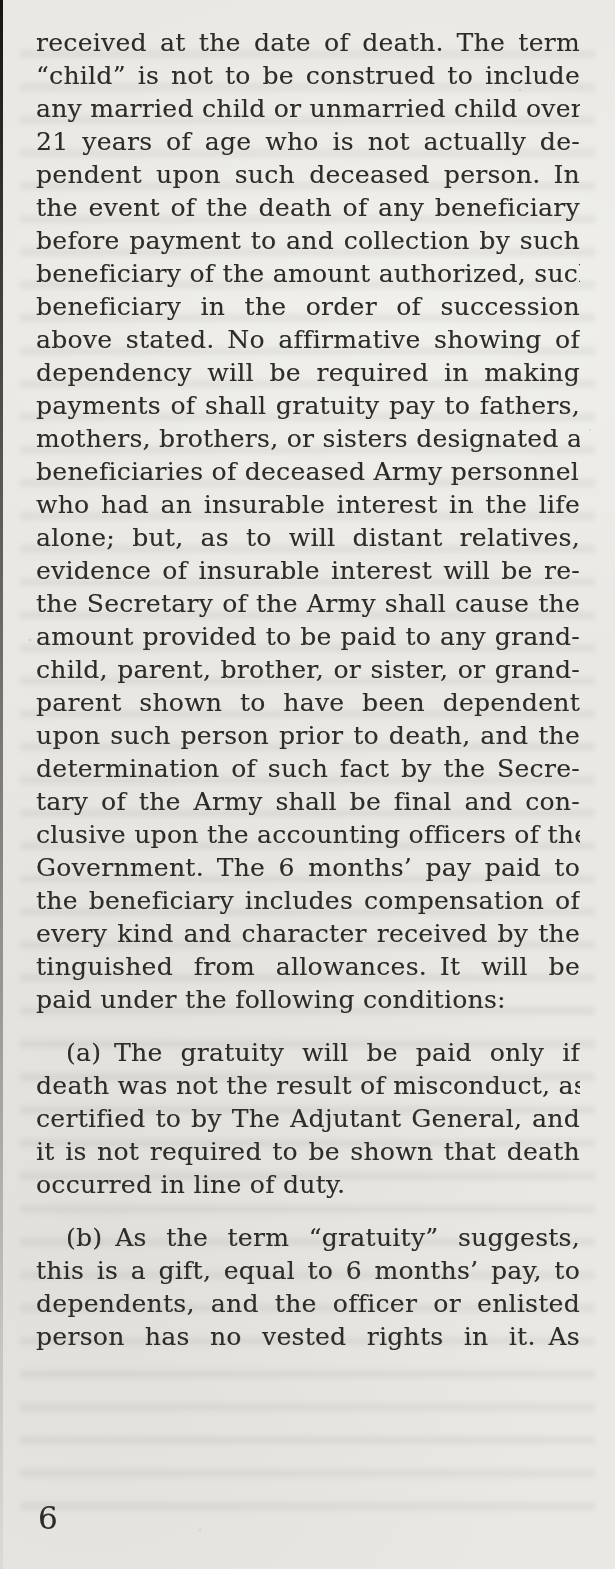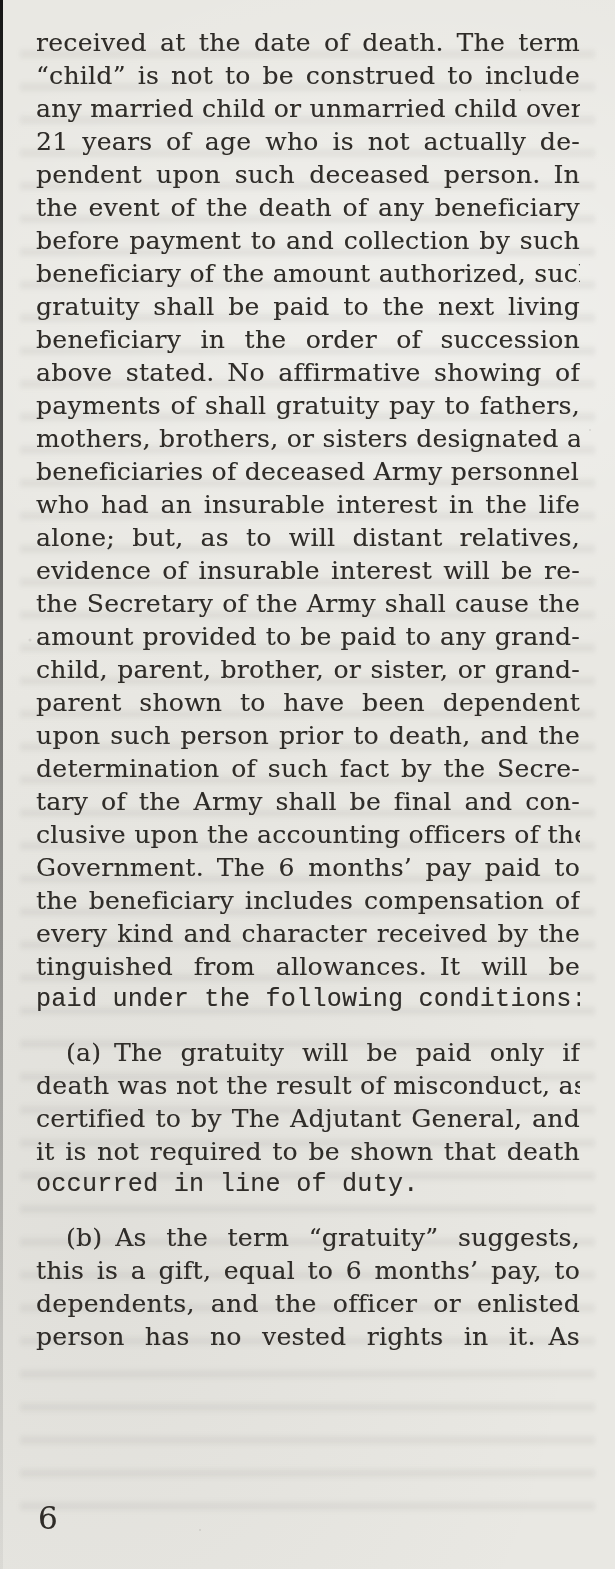--- a/index.html
+++ b/index.html
@@ -78,21 +78,20 @@
   .paragraph + .paragraph { margin-top: 20px; }
   .line {
     text-align: justify;
     text-align-last: justify;
     height: 33px;
     overflow: hidden;
     white-space: nowrap;
   }
   .line.no-justify {
     text-align-last: left;
-    font-family: Liberation Mono, monospace;
   }
   .line.indent {
     padding-left: 30px;
   }
   .page-number {
     position: absolute;
     left: 38px;
     top: 1500px;
     font-size: 31px;
     line-height: 36px;
@@ -110,23 +109,23 @@
   <main class="text-block">
       <div class="paragraph">
         <div class="line">received at the date of death. The term</div>
         <div class="line">“child” is not to be construed to include</div>
         <div class="line">any married child or unmarried child over</div>
         <div class="line">21 years of age who is not actually de-</div>
         <div class="line">pendent upon such deceased person. In</div>
         <div class="line">the event of the death of any beneficiary</div>
         <div class="line">before payment to and collection by such</div>
         <div class="line">beneficiary of the amount authorized, such</div>
-        <div class="line">gratuity shall be paid to the next living</div>
         <div class="line">beneficiary in the order of succession</div>
         <div class="line">above stated. No affirmative showing of</div>
+        <div class="line">dependency will be required in making</div>
         <div class="line">payments of shall gratuity pay to fathers,</div>
         <div class="line">mothers, brothers, or sisters designated as</div>
         <div class="line">beneficiaries of deceased Army personnel,</div>
         <div class="line">who had an insurable interest in the life</div>
         <div class="line">alone; but, as to will distant relatives,</div>
         <div class="line">evidence of insurable interest will be re-</div>
         <div class="line">the Secretary of the Army shall cause the</div>
         <div class="line">amount provided to be paid to any grand-</div>
         <div class="line">child, parent, brother, or sister, or grand-</div>
         <div class="line">parent shown to have been dependent</div>

